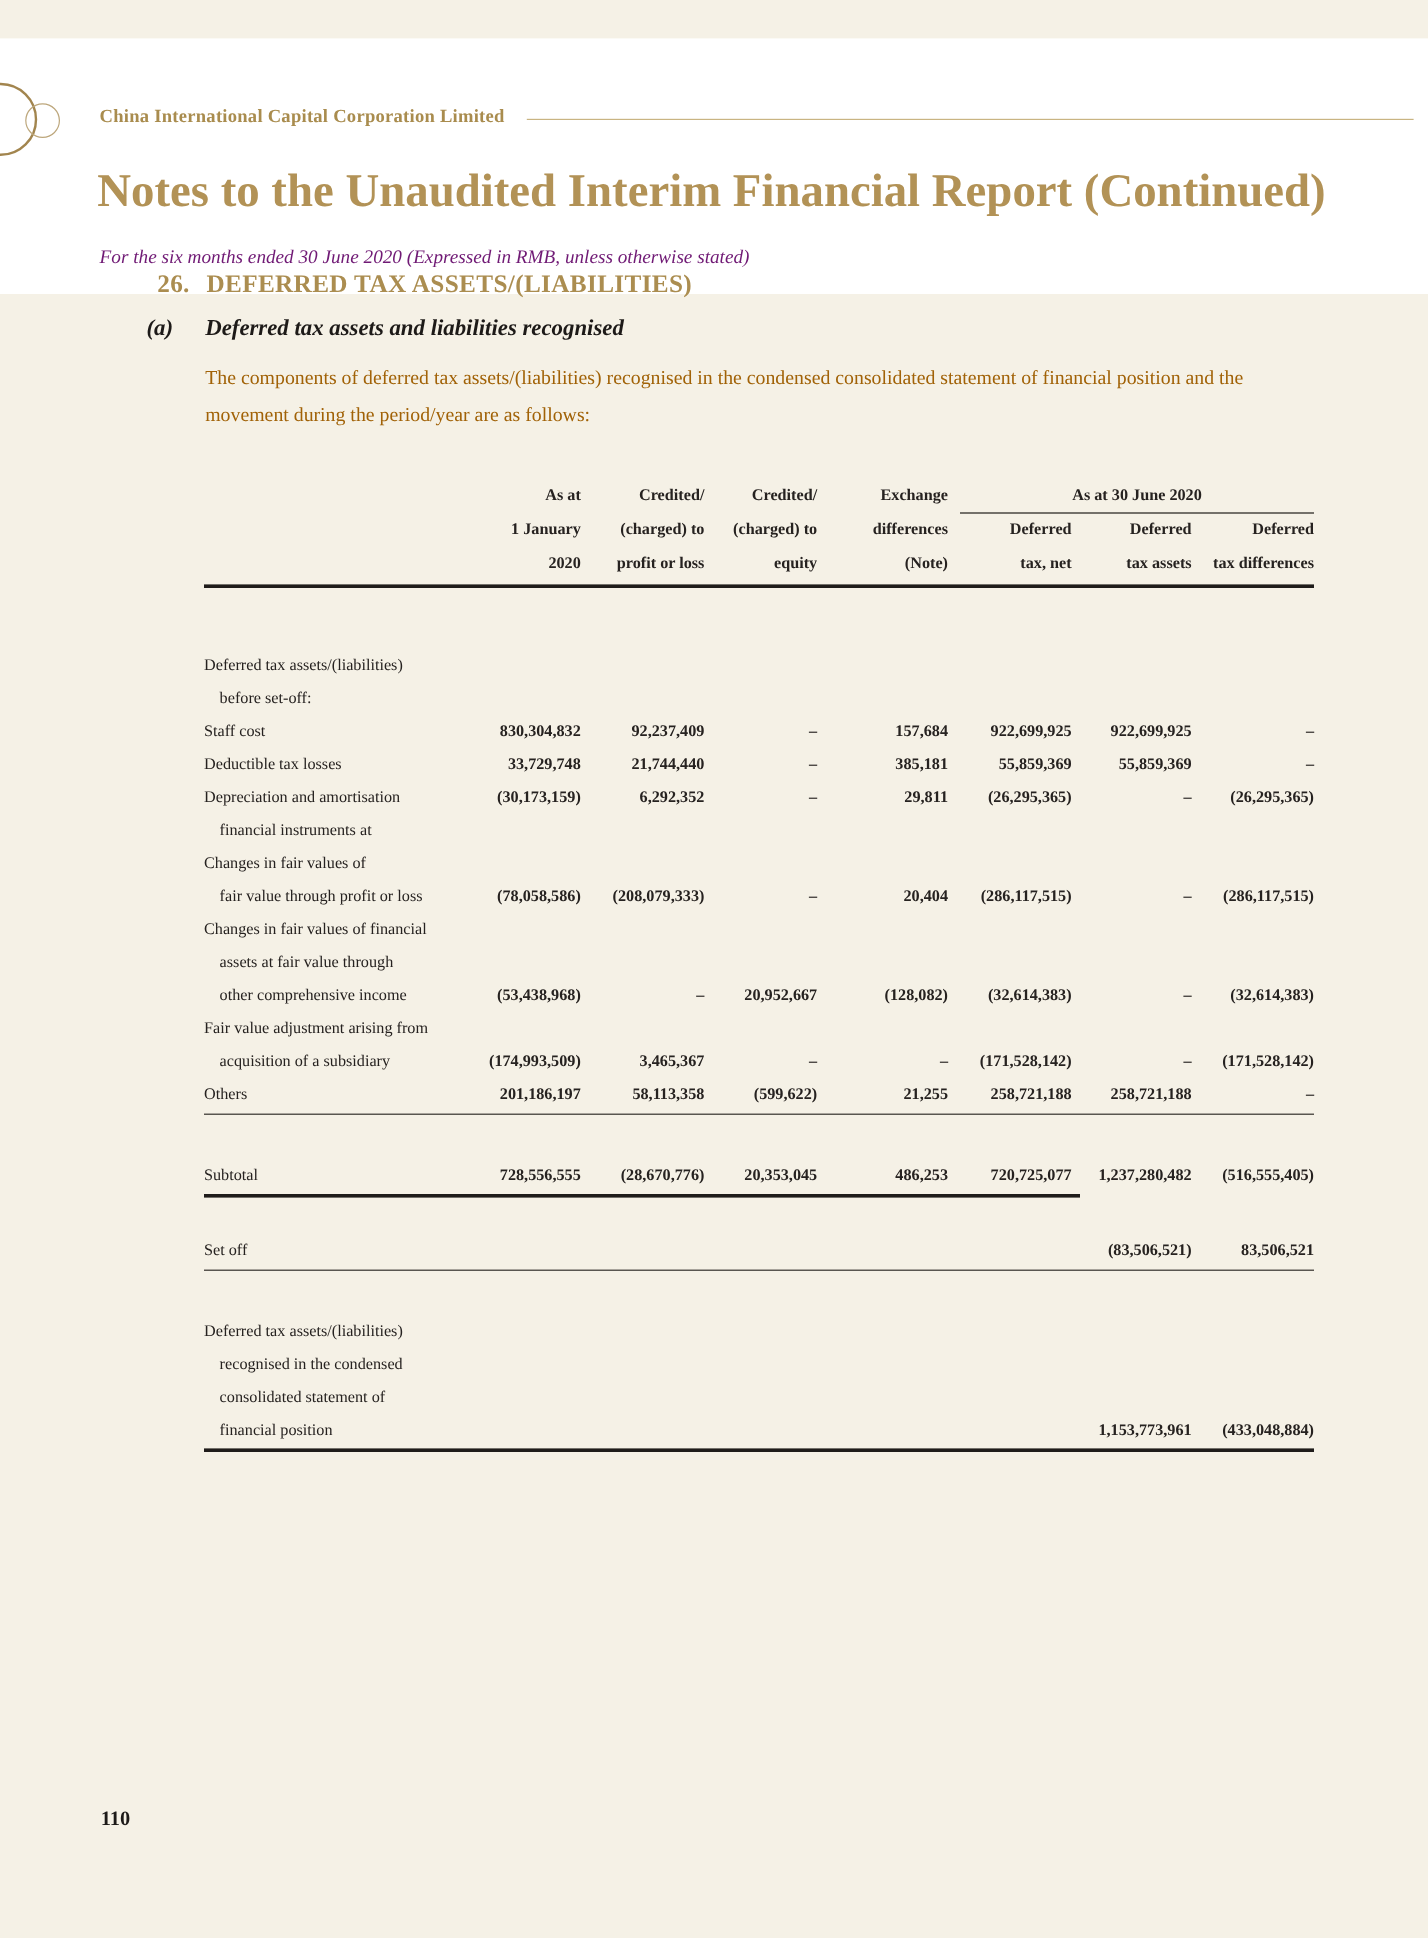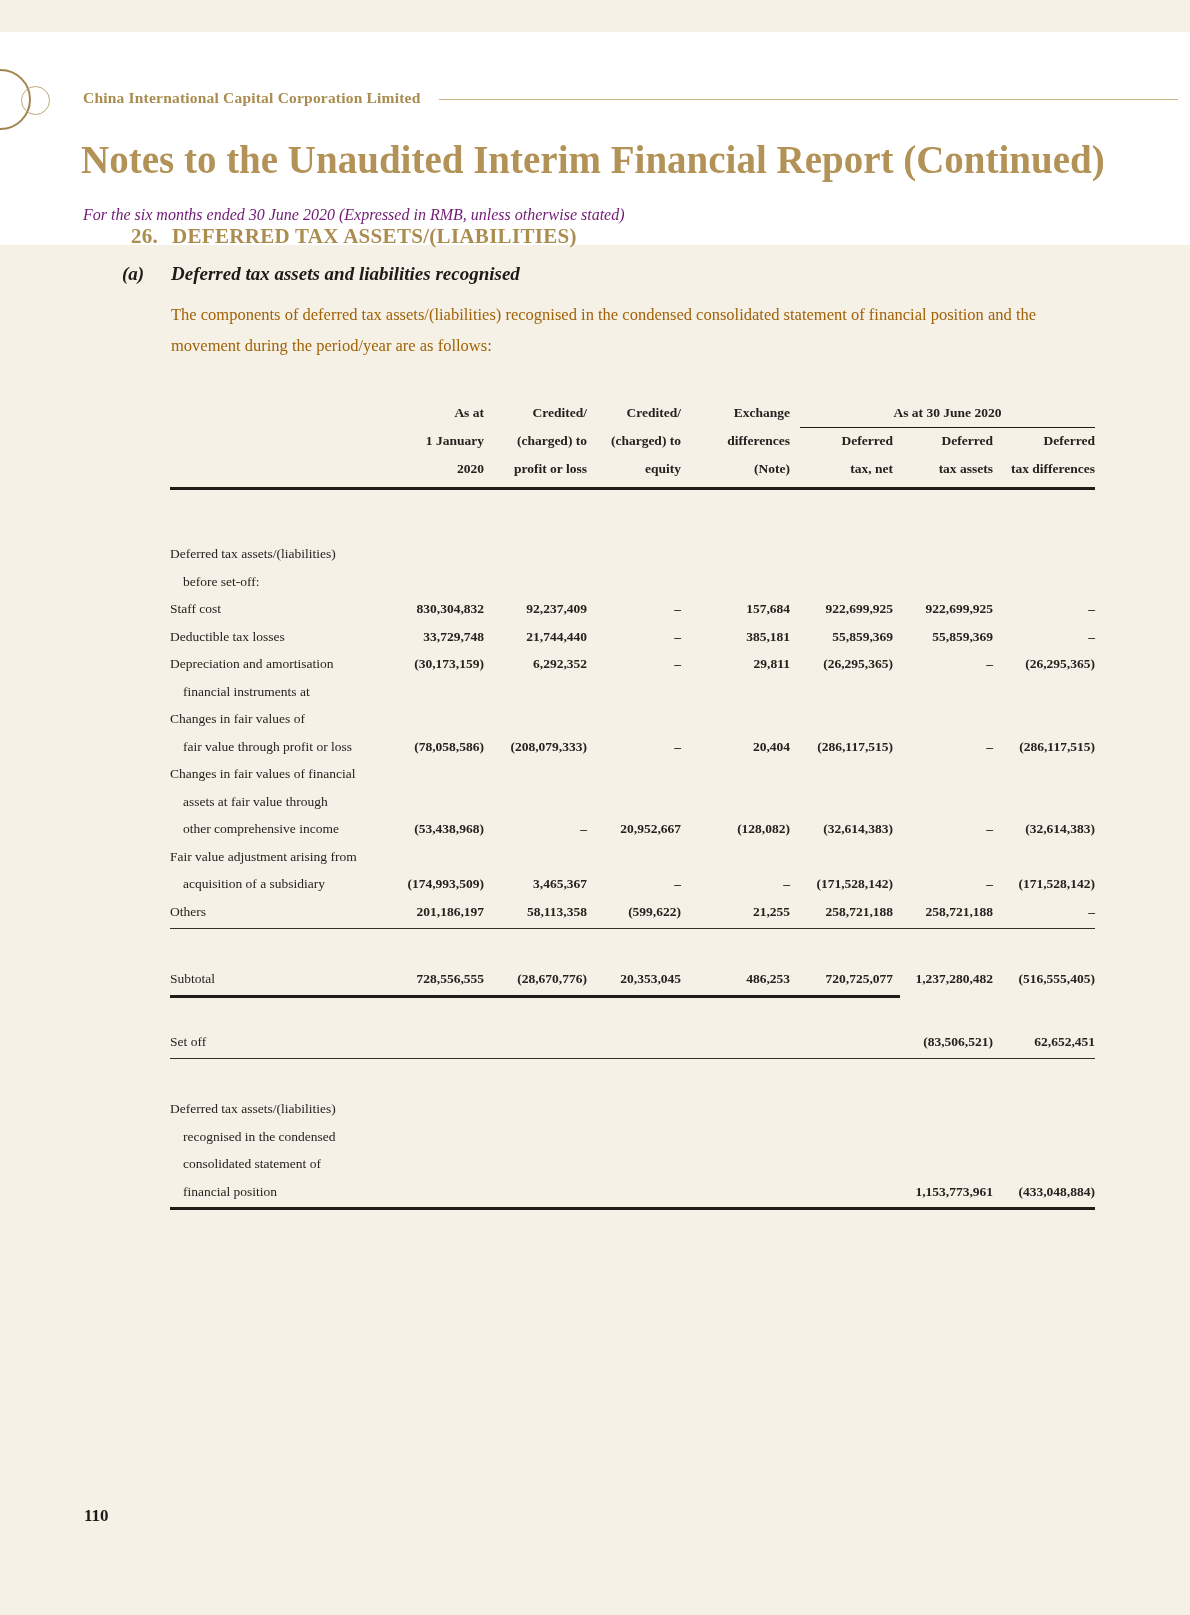--- a/index.html
+++ b/index.html
@@ -266,21 +266,21 @@
       </div>
       <div class="trow" style="margin-top: 30px;">
         <div class="tline">
           <div class="lbl">Set off</div>
           <div class="num"></div>
           <div class="num"></div>
           <div class="num"></div>
           <div class="num"></div>
           <div class="num"></div>
           <div class="num">(83,506,521)</div>
-          <div class="num">62,652,451</div>
+          <div class="num">83,506,521</div>
         </div>
         <div class="rule-thin"></div>
       </div>
       <div class="trow" style="margin-top: 36px;">
         <div class="tline">
           <div class="lbl">Deferred tax assets/(liabilities)</div>
         </div>
         <div class="tline">
           <div class="lbl indent">recognised in the condensed</div>
         </div>

